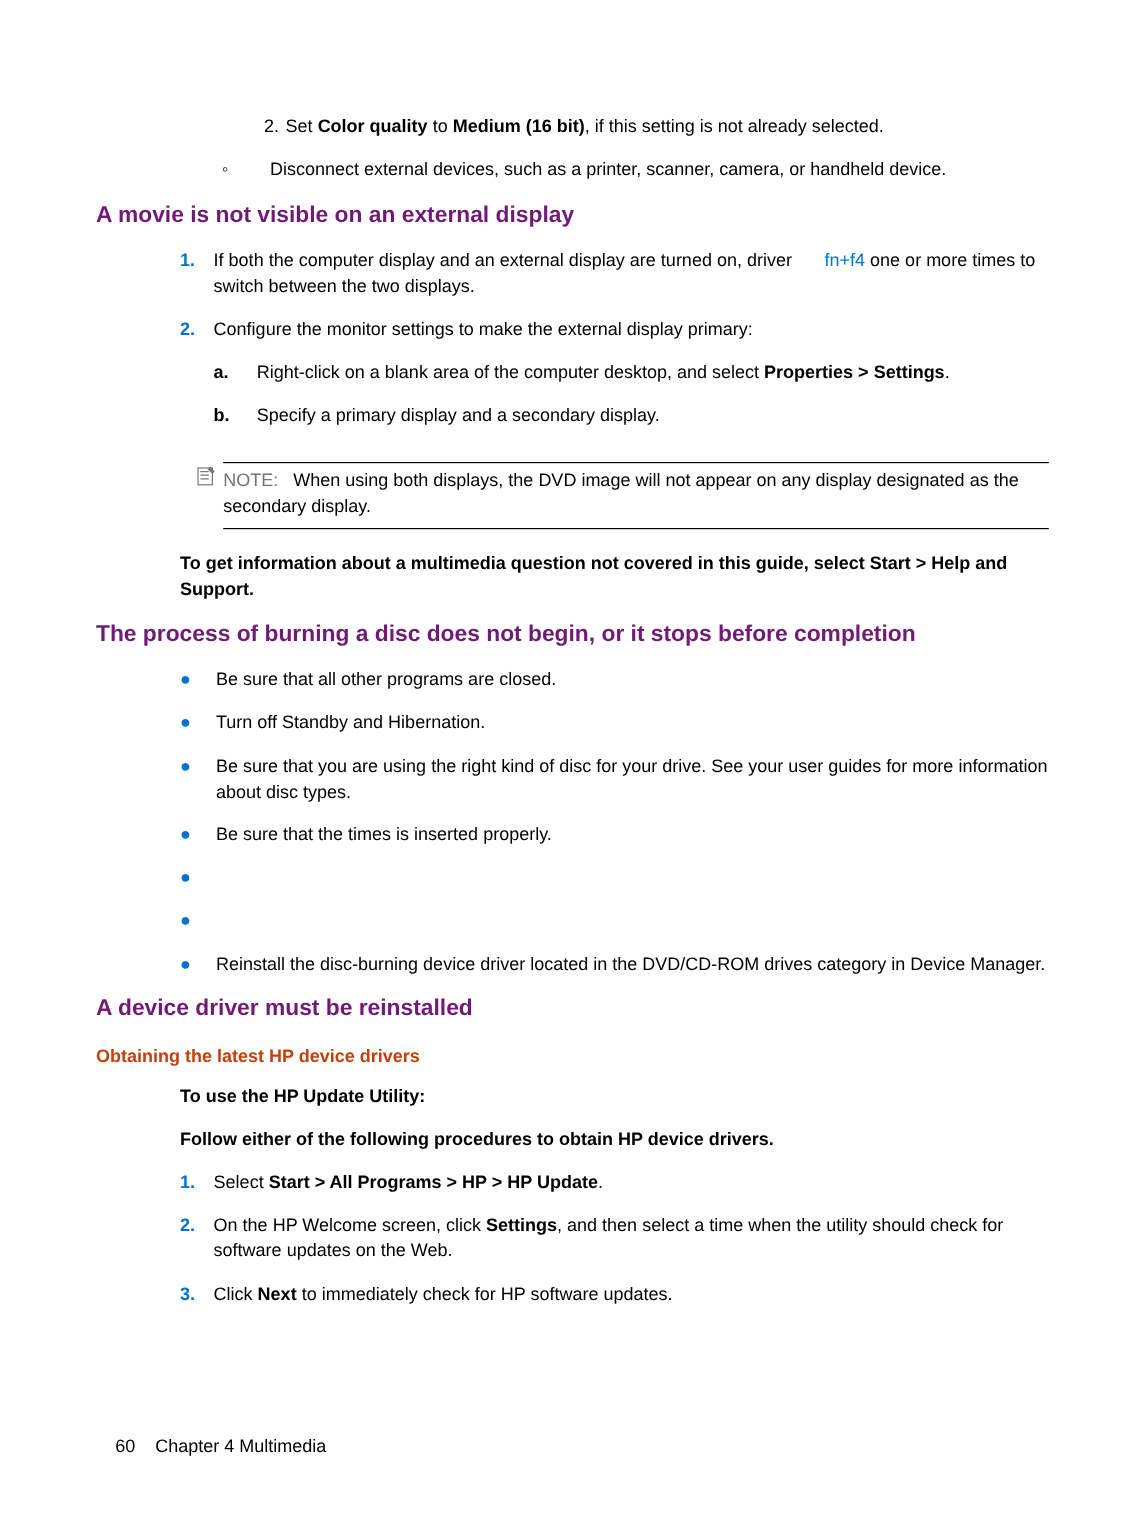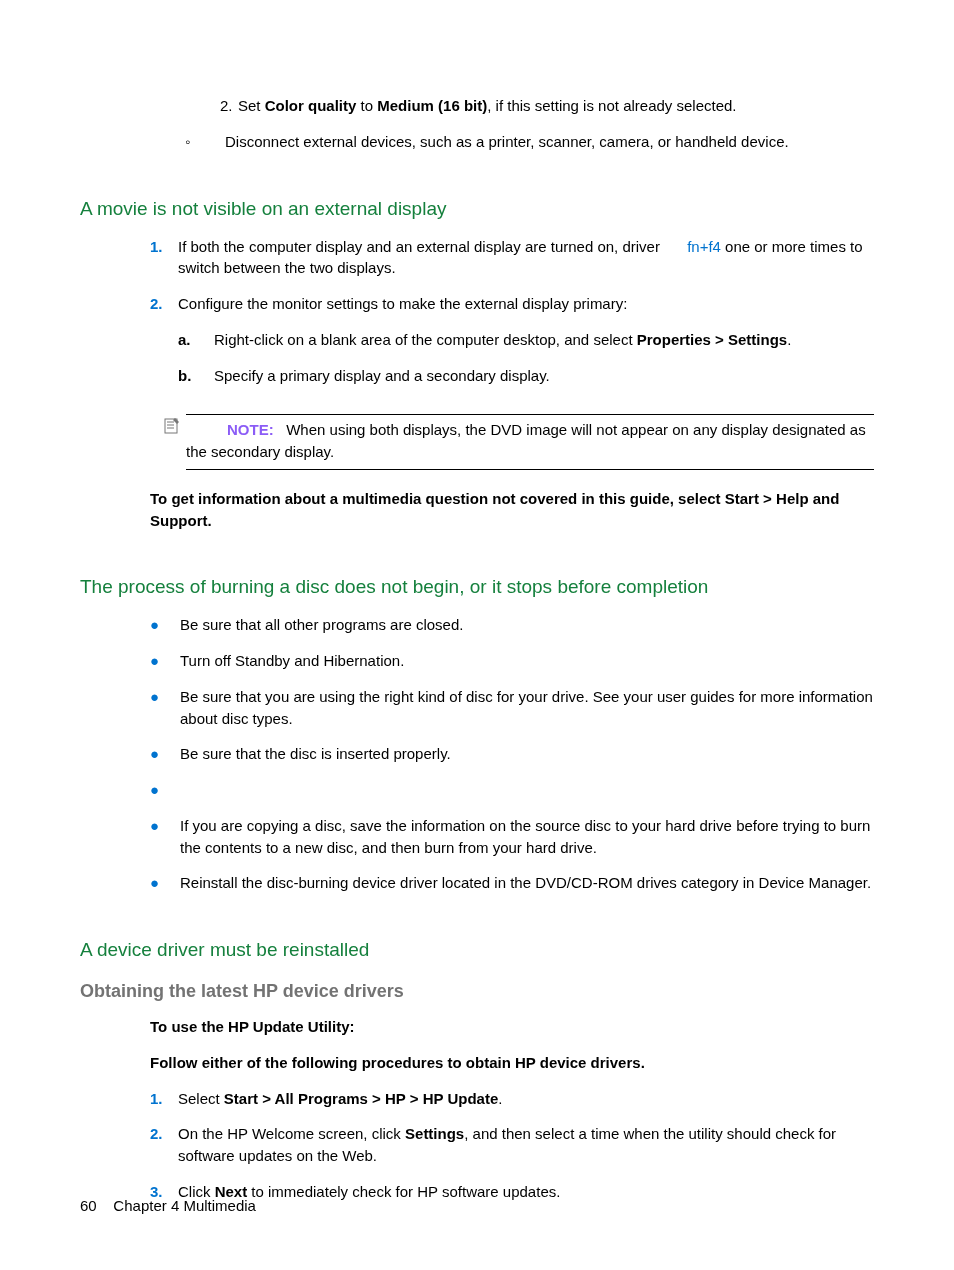--- a/index.html
+++ b/index.html
@@ -11,28 +11,28 @@
     background: #fff;
   }
   .page {
     width: 954px;
     min-height: 1270px;
     padding: 95px 80px 50px 80px;
     box-sizing: border-box;
     position: relative;
   }
   h2 {
-    color: #15803d;
+    color: #701a75;
     font-size: 19px;
-    font-weight: normal;
-    margin: 45px 0 16px 0;
+    font-weight: bold;
+    margin: 16px 0 16px 0;
   }
   h3 {
-    color: #737373;
-    font-size: 18px;
+    color: #c2410c;
+    font-size: 15px;
     font-weight: bold;
     margin: 20px 0 14px 0;
   }
   .ol-num { list-style: none; padding-left: 0; margin: 0; }
   .ol-num > li {
     display: flex;
     margin-bottom: 14px;
     line-height: 1.45;
   }
   .ol-num .num-bold {
@@ -83,31 +83,31 @@
   }
   .note-icn { width: 20px; flex-shrink: 0; color: #555; font-size: 14px; padding-top: 4px; }
   .note-body {
     flex: 1;
     border-top: 1px solid #000;
     border-bottom: 1px solid #000;
     padding: 4px 0 6px 0;
     line-height: 1.45;
     margin-left: 2px;
   }
-  .note-label { color: #8b5cf6; font-weight: bold; margin-left: 41px; }
+  .note-label { color: #737373; font-weight: normal; }
   .para {
     line-height: 1.45;
     margin: 0 0 14px 70px;
     font-weight: bold;
   }
   .link { color: #0073cf; margin-left: 23px; }
   .footer {
     position: absolute;
     bottom: 56px;
-    left: 80px;
+    left: 96px;
     font-size: 15px;
   }
 </style>
 </head>
 <body>
 
 <div class="page">
 
   <ul class="ol-num">
     <li>
@@ -183,28 +183,27 @@
     <li>
         <span class="dot">●</span>
         <span class="txt">Turn off Standby and Hibernation.</span>
       </li>
     <li>
         <span class="dot">●</span>
         <span class="txt">Be sure that you are using the right kind of disc for your drive. See your user guides for more information about disc types.</span>
       </li>
     <li>
         <span class="dot">●</span>
-        <span class="txt">Be sure that the disc is inserted properly.</span>
-      </li>
-    <li>
-        <span class="dot">●</span>
-      </li>
-    <li>
-        <span class="dot">●</span>
-        <span class="txt">If you are copying a disc, save the information on the source disc to your hard drive before trying to burn the contents to a new disc, and then burn from your hard drive.</span>
+        <span class="txt">Be sure that the times is inserted properly.</span>
+      </li>
+    <li>
+        <span class="dot">●</span>
+      </li>
+    <li>
+        <span class="dot">●</span>
       </li>
     <li>
         <span class="dot">●</span>
         <span class="txt">Reinstall the disc-burning device driver located in the DVD/CD-ROM drives category in Device Manager.</span>
       </li>
   </ul>
 
   <h2>A device driver must be reinstalled</h2>
   <h3>Obtaining the latest HP device drivers</h3>
 

